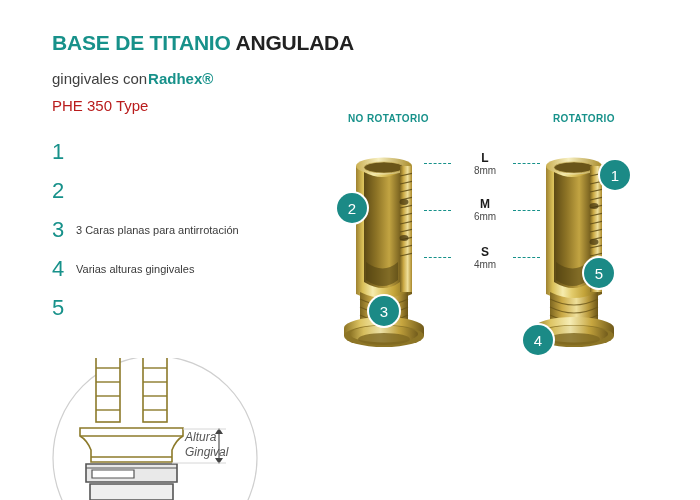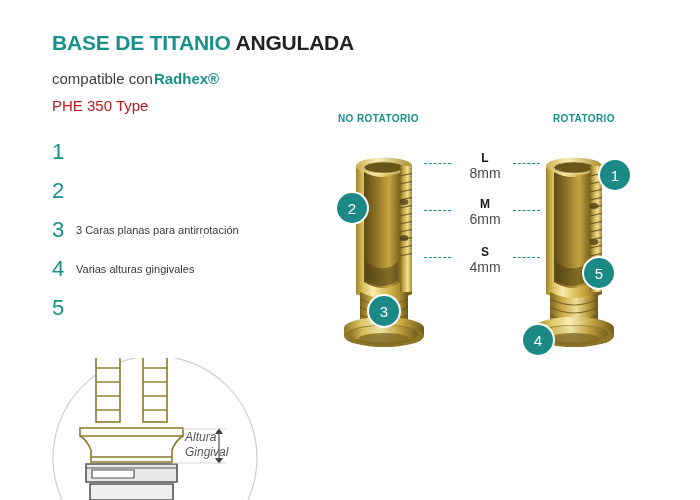--- a/index.html
+++ b/index.html
@@ -39,27 +39,27 @@
   .feat-txt{
     font-size:11px;color:#3a3a3a;line-height:1.35;padding-top:4px;
     max-width:235px;
   }
 
   
   .col-head{
     position:absolute;font-size:10px;font-weight:bold;color:#17918a;
     letter-spacing:0.4px;white-space:nowrap;
   }
-  .col-head.left{left:338px;top:113px;}
+  .col-head.left{left:348px;top:113px;}
   .col-head.right{left:553px;top:113px;}
 
   
   .size-block{position:absolute;text-align:center;width:60px;}
   .size-k{font-size:12px;font-weight:bold;color:#1b1b1b;line-height:1.1;}
-  .size-v{font-size:14px;color:#4a4a4a;line-height:1.2;text-align:center;}
+  .size-v{font-size:10px;color:#4a4a4a;line-height:1.2;text-align:center;}
   .size-L{left:455px;top:152px;}
   .size-M{left:455px;top:198px;}
   .size-S{left:455px;top:246px;}
 
   .dash{
     position:absolute;height:0;border-top:1.4px dashed #17918a;
   }
   .dash.l1{left:424px;top:163px;width:27px;}
   .dash.l2{left:424px;top:210px;width:27px;}
   .dash.l3{left:424px;top:257px;width:27px;}
@@ -98,21 +98,21 @@
 <body>
 
 <div class="page">
 
   <div class="title">
     <span class="t-teal">BASE DE TITANIO</span>
     <span class="t-dark">ANGULADA</span>
   </div>
 
   <div class="subline">
-    <span>compatible con</span><span class="brand">Radhex®</span>
+    <span>gingivales con</span><span class="brand">Radhex®</span>
   </div>
 
   <div class="typeline">PHE 350 Type</div>
 
   <div class="features">
     <div class="feat">
       <span class="feat-num">1</span>
     </div>
     <div class="feat">
       <span class="feat-num">2</span>

